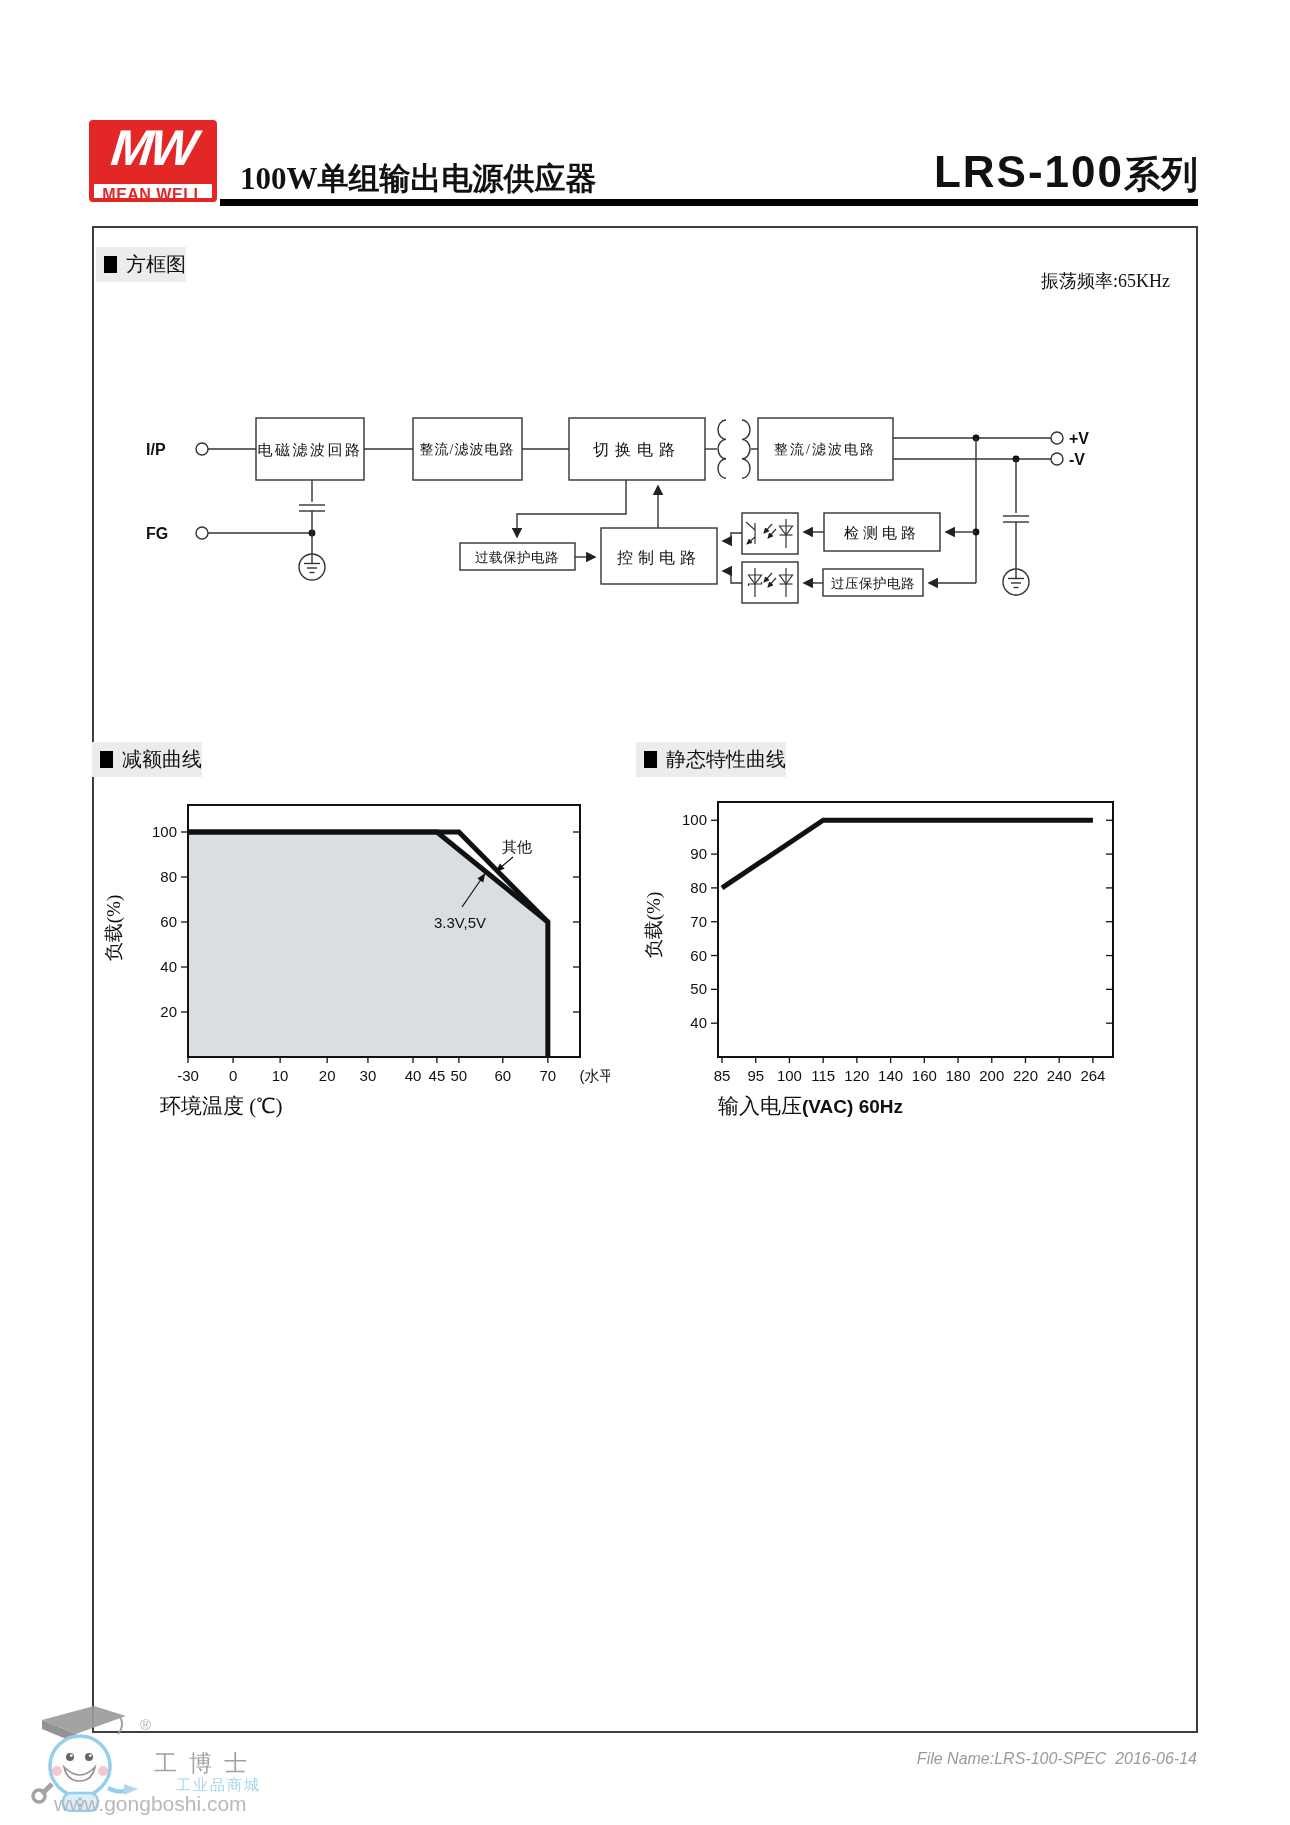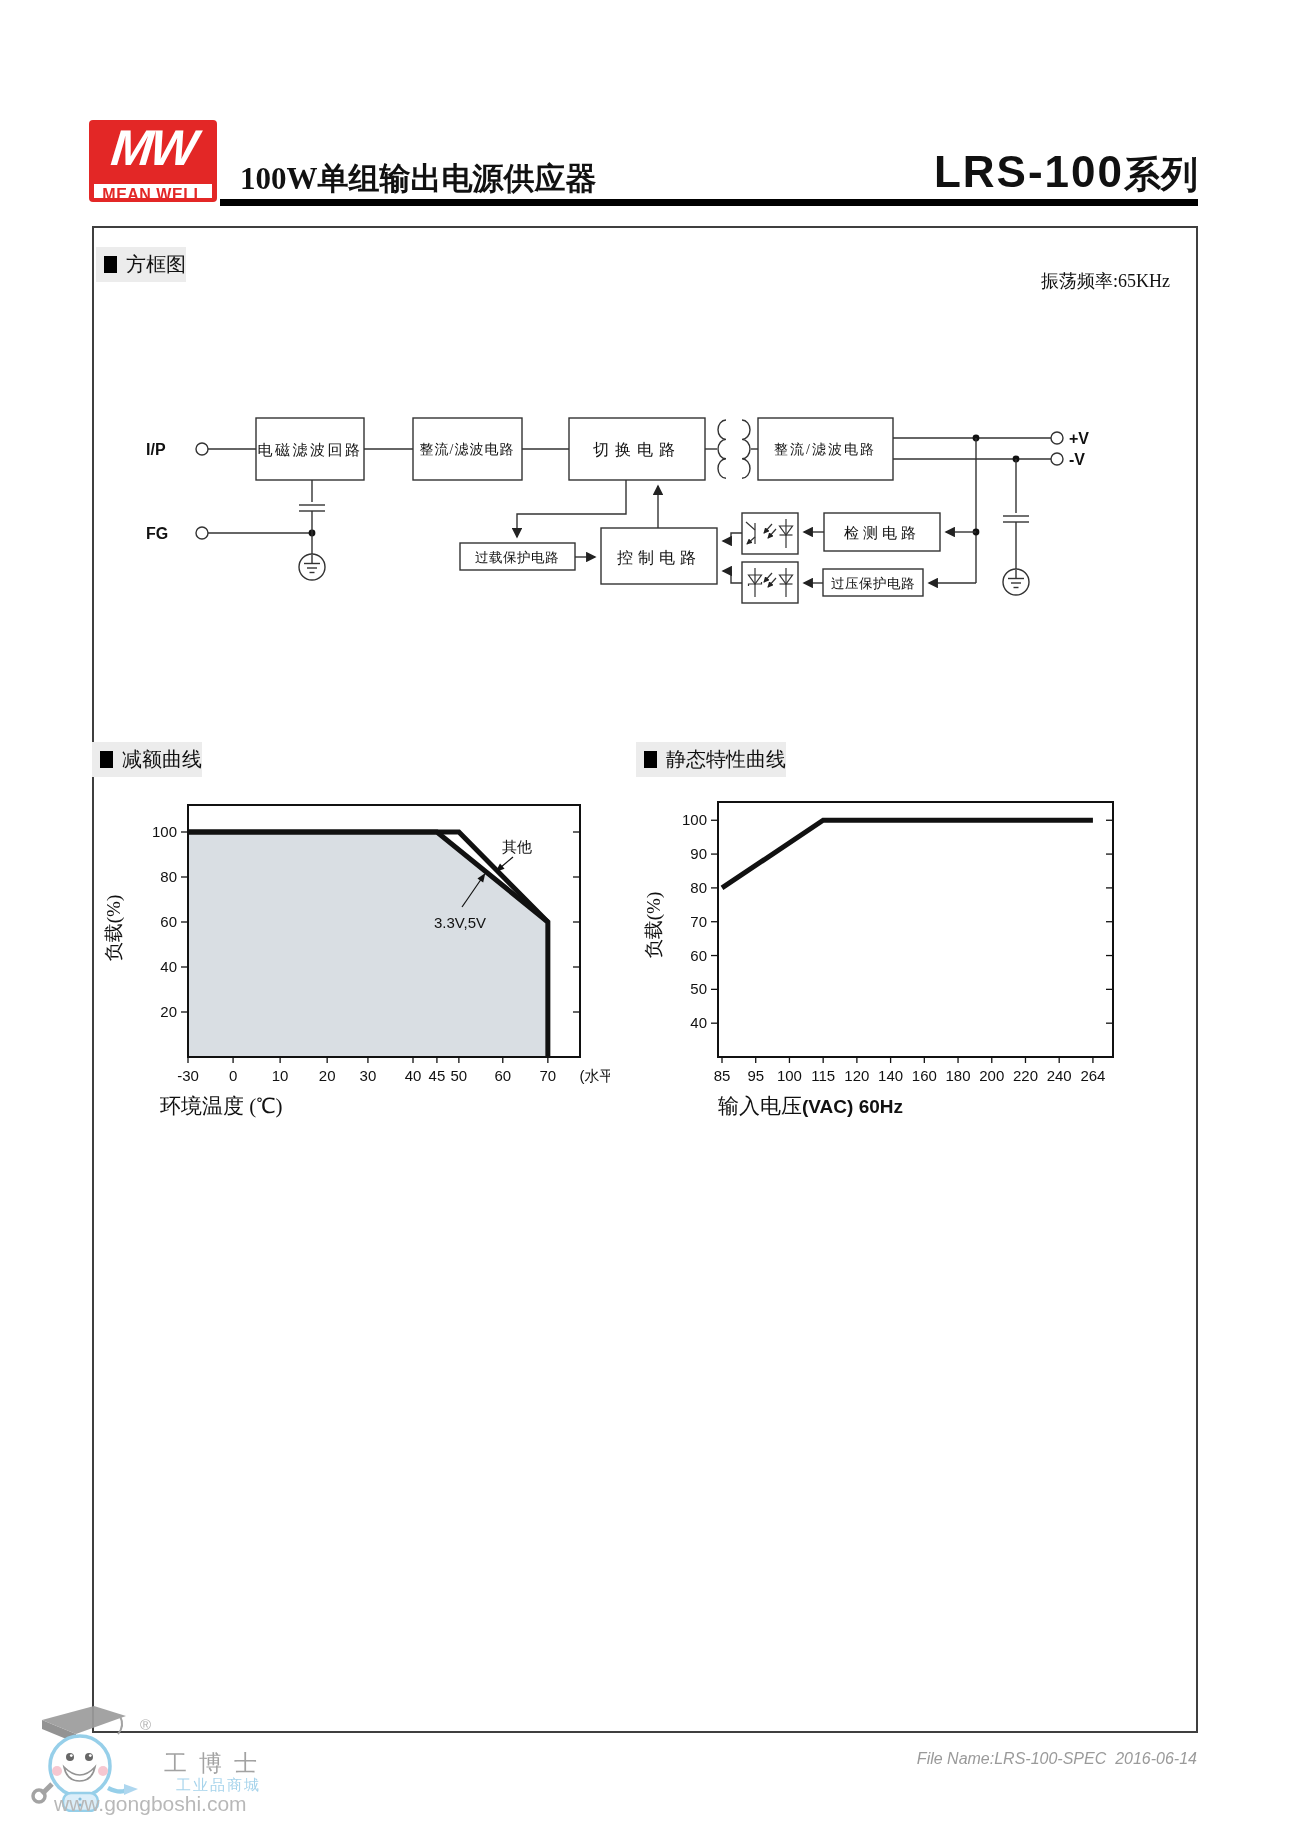--- a/index.html
+++ b/index.html
@@ -40,21 +40,21 @@
   .chart text{font-family:"Liberation Sans",sans-serif;fill:#111;stroke:none;}
   .xlabel{position:absolute;text-align:left;font:400 21px "Liberation Serif",serif;white-space:pre;}
   .xlabel .en{font:700 19px "Liberation Sans",sans-serif;}
   .ylabel{position:absolute;font:400 19px "Liberation Serif",serif;white-space:nowrap;
           transform:translate(-50%,-50%) rotate(-90deg);}
 
   
   .filename{position:absolute;left:797px;top:1750px;width:400px;text-align:right;
             font:italic 400 16px "Liberation Sans",sans-serif;color:#9a9a9a;white-space:pre;}
   .wm{opacity:.92;}
-  .wm-name{position:absolute;left:164px;top:1748px;font:400 23px "Liberation Serif",serif;color:#9b9b9b;letter-spacing:12px;}
+  .wm-name{position:absolute;left:154px;top:1748px;font:400 23px "Liberation Serif",serif;color:#9b9b9b;letter-spacing:12px;}
   .wm-sub{position:absolute;left:176px;top:1776px;font:400 15px "Liberation Serif",serif;color:#9fd0ea;letter-spacing:2px;text-align:right;}
   .wm-url{position:absolute;left:28px;top:1792px;font:400 21px "Liberation Sans",sans-serif;color:#b3b3b3;margin-left:26px;}
 </style>
 </head>
 <body>
 
 <div class="logo">
   <div class="logo-mw">MW</div>
   <div class="logo-brand">MEAN WELL</div>
 </div>

